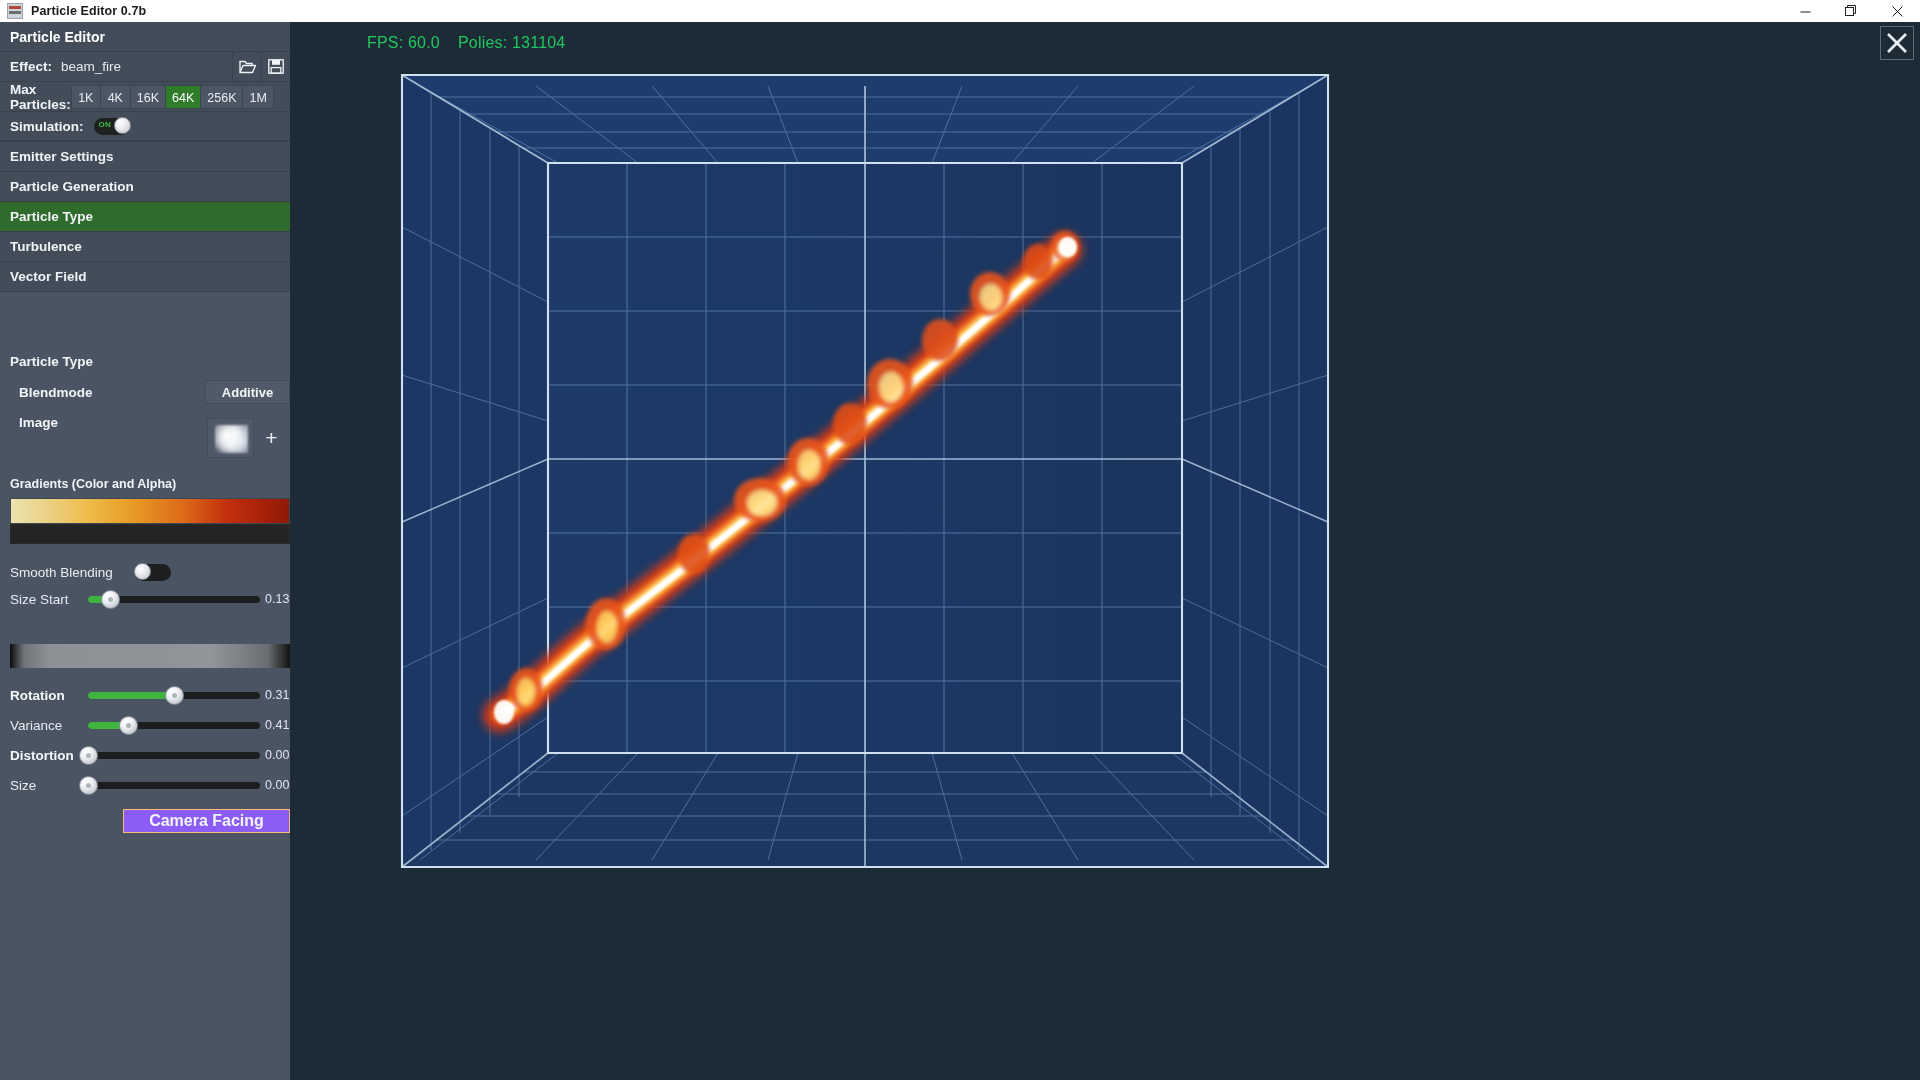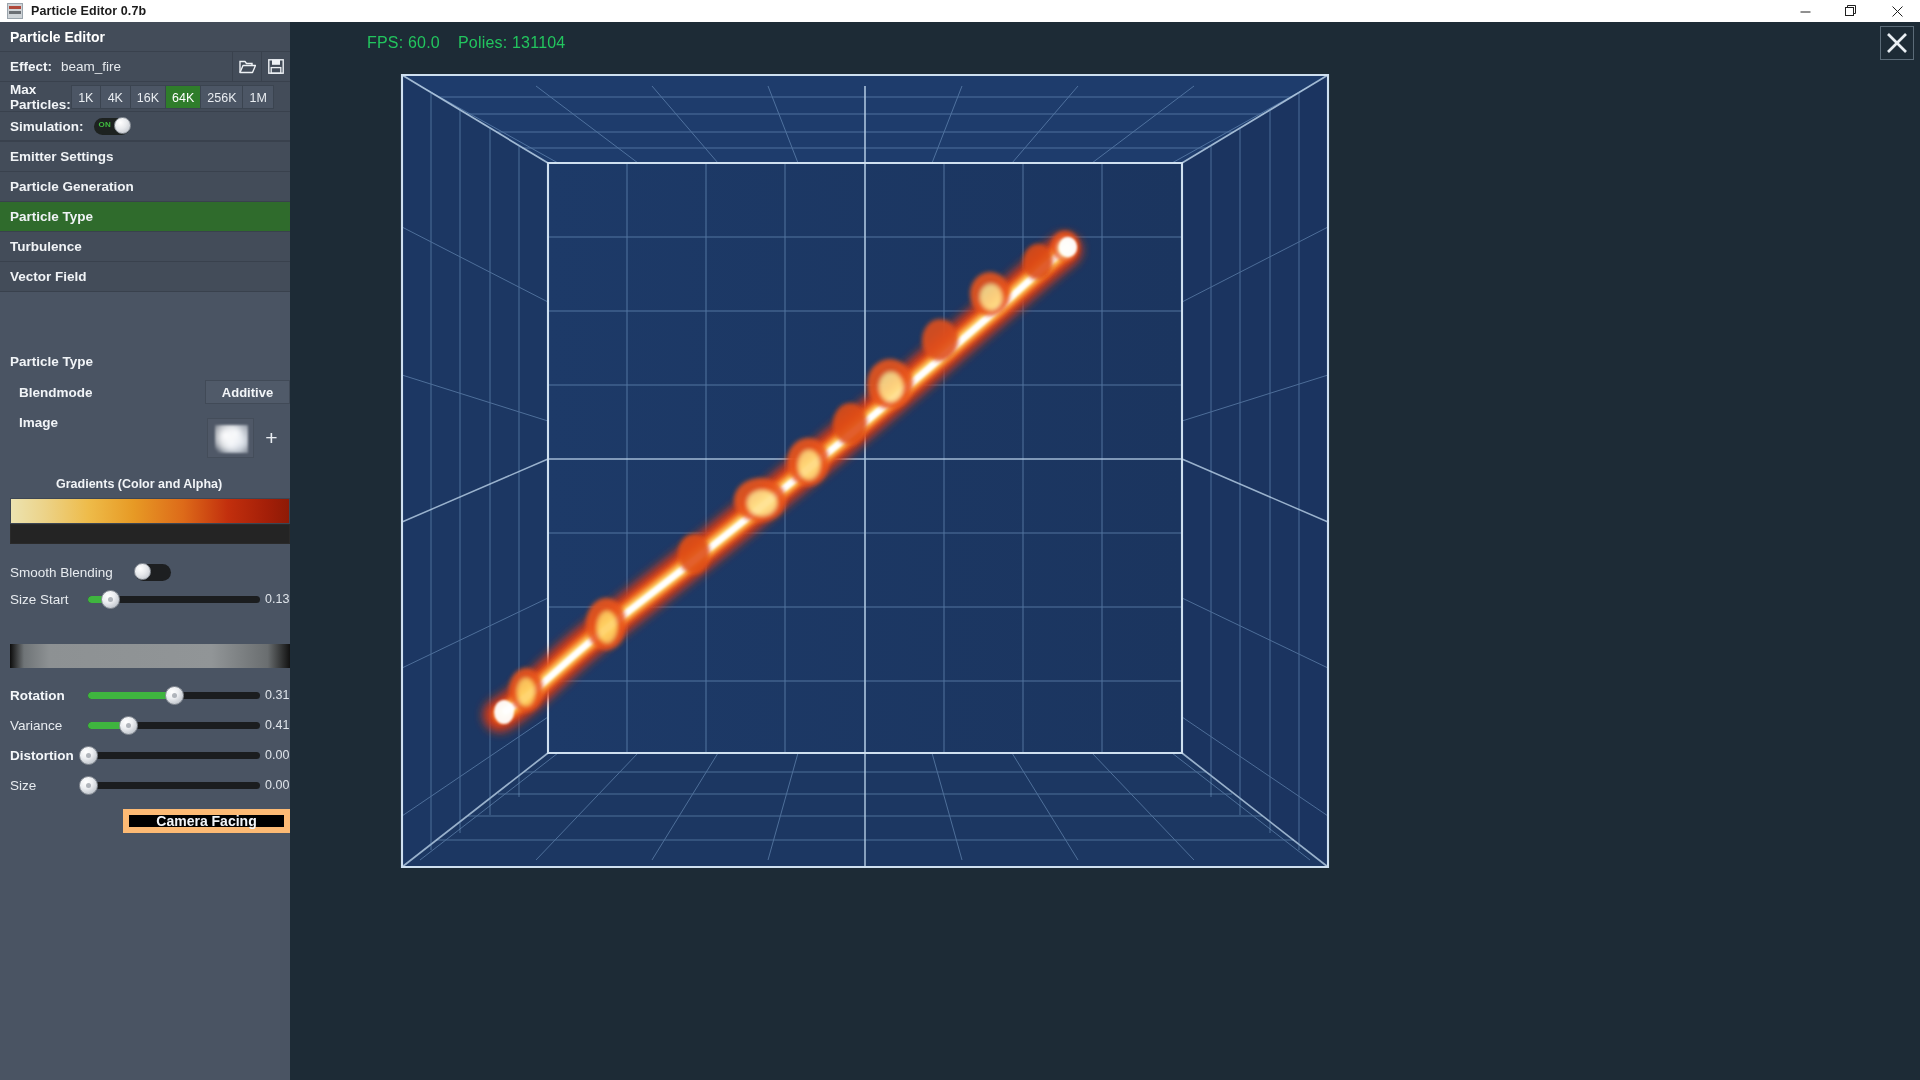--- a/index.html
+++ b/index.html
@@ -139,21 +139,21 @@
     filter: blur(1px);
   }
   .plus-btn {
     position: absolute; left: 263px; top: 408px;
     width: 17px; height: 17px; color: #e9edf2; font-size: 21px; line-height: 15px;
     text-align: center; font-weight: 300;
   }
 
   .sec-subhead {
     padding-left: 10px; font-weight: bold; font-size: 12.5px; color: #f1f4f7;
-    height: 24px; line-height: 24px; margin-left: 46px;
+    height: 24px; line-height: 24px;
   }
 
   #gradient-color {
     position: absolute; left: 10px; top: 476px; width: 280px; height: 26px;
     border: 1px solid #3e4manual;
   }
   #gradient-alpha {
     position: absolute; left: 10px; top: 502px; width: 280px; height: 20px;
     background: #242424;
     border: 1px solid #2a2a2a;
@@ -186,22 +186,22 @@
   }
   .sval {
     position: absolute; left: 265px; width: 34px; font-size: 12.5px; color: #dfe4ea;
   }
 
   .toggle-row { position: absolute; left: 0; width: 290px; height: 30px; display: flex; align-items: center; }
   .toggle-row .slabel { position: absolute; left: 10px; font-size: 13.5px; color: #e7ebef; }
 
   #camera-facing-btn {
     position: absolute; left: 123px; top: 787px; width: 167px; height: 24px;
-    background: #000000; border: 6px solid #fdba74;
-    color: #f2f5f8; font-size: 14px; font-weight: bold;
+    background: #8b5cf6; border: 1px solid #fdba74;
+    color: #f2f5f8; font-size: 16px; font-weight: bold;
     display: flex; align-items: center; justify-content: center;
   }
 
   
   #viewport {
     position: absolute; left: 290px; top: 0; width: 1630px; height: 1058px;
     background: #1d2b36; overflow: hidden;
   }
   #stats {
     position: absolute; left: 33px; top: 12px;

